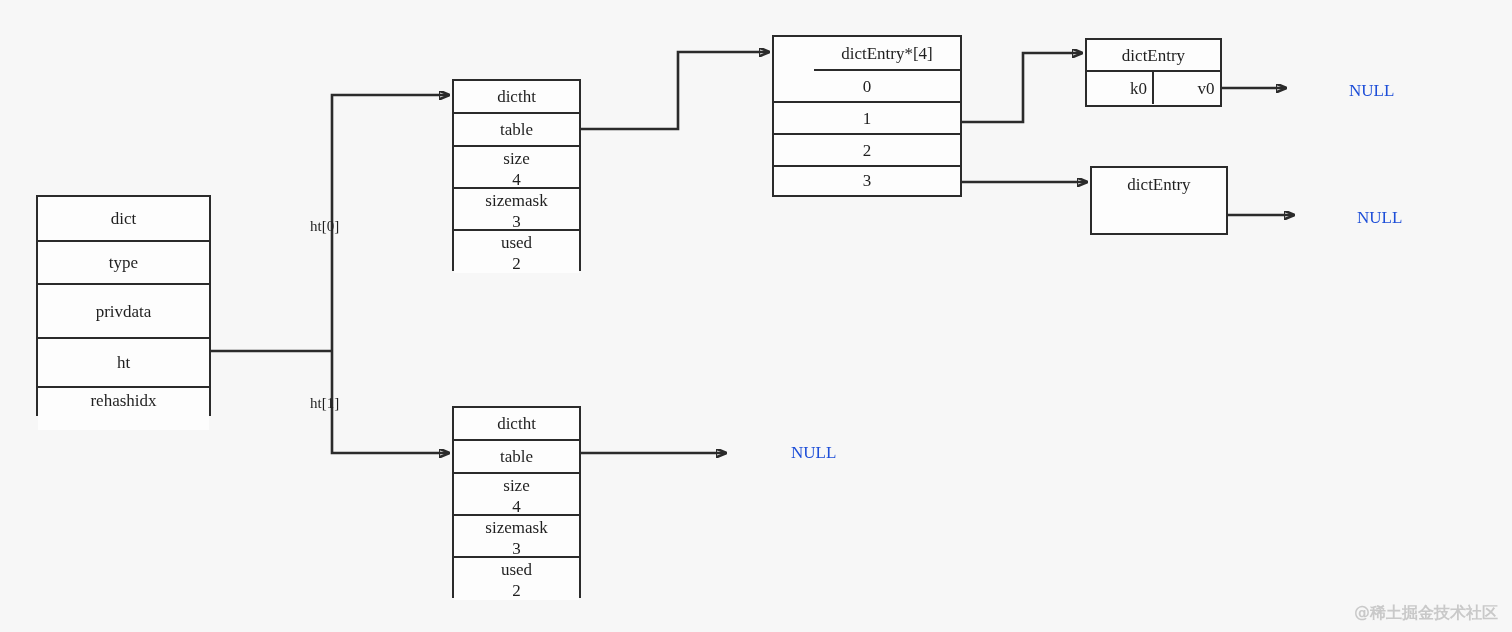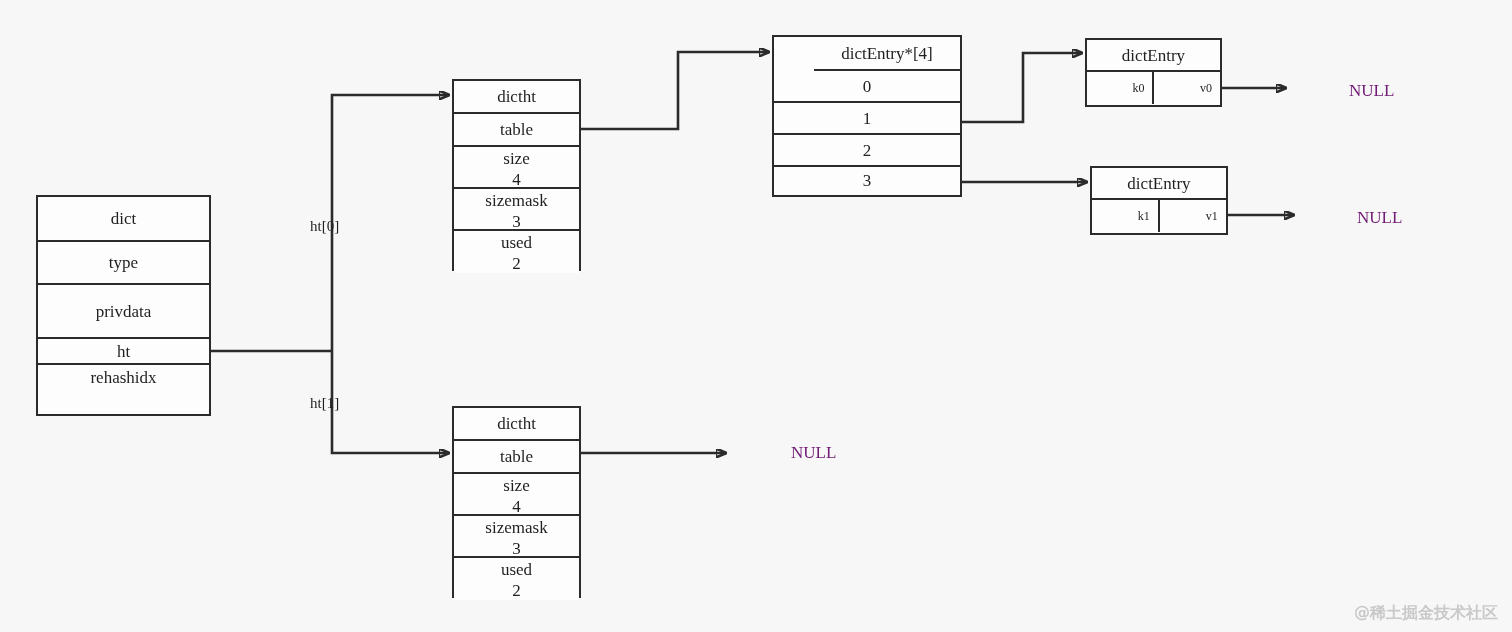--- a/index.html
+++ b/index.html
@@ -50,32 +50,32 @@
     align-items: stretch;
     justify-content: stretch;
     padding: 0;
   }
   .cell.split > .half {
     flex: 1 1 50%;
     display: flex;
     align-items: center;
     justify-content: center;
     box-sizing: border-box;
-    font-size: 12px;
+    font-size: 17px;
     color: #1f1f1f;
     margin-left: 38px;
   }
   .cell.split > .half.left {
     border-right: 2.5px solid #2b2b2b;
   }
 
   
   .freetext {
     position: absolute;
-    color: #701a75;
+    color: #1d4ed8;
     font-size: 17px;
     white-space: nowrap;
   }
   .smalllabel {
     position: absolute;
     color: #1f1f1f;
     font-size: 15px;
     white-space: nowrap;
   }
 
@@ -141,21 +141,21 @@
   <div class="box" style="left:36px; top:195px; width:175px; height:221px;">
     <div class="cell" style="height:45px; justify-content:center;">
       <span class="lbl">dict</span>
     </div>
     <div class="cell" style="height:43px; justify-content:center;">
       <span class="lbl">type</span>
     </div>
     <div class="cell" style="height:54px; justify-content:center;">
       <span class="lbl">privdata</span>
     </div>
-    <div class="cell" style="height:26px; justify-content:center;">
+    <div class="cell" style="height:49px; justify-content:center;">
       <span class="lbl">ht</span>
     </div>
     <div class="cell" style="height:42px; padding-top:4px;gap:20px;">
       <span class="lbl">rehashidx</span>
       <span class="val" style="margin-top:4px;">-1</span>
     </div>
   </div>
 
   <div class="smalllabel" style="left:310px; top:218px;">ht[0]</div>
   <div class="smalllabel" style="left:310px; top:395px;">ht[1]</div>
@@ -227,24 +227,20 @@
     <div class="cell split" style="height:32px;">
       <div class="half left">k0</div>
       <div class="half">v0</div>
     </div>
   </div>
 
   <div class="box" style="left:1090px; top:166px; width:138px; height:69px;">
     <div class="cell" style="height:32px; justify-content:center;">
       <span class="lbl">dictEntry</span>
     </div>
-    <div class="cell split" style="height:32px;">
-      <div class="half left">k1</div>
-      <div class="half">v1</div>
-    </div>
   </div>
 
   <div class="freetext" style="left:1349px; top:81px;">NULL</div>
   <div class="freetext" style="left:1357px; top:208px;">NULL</div>
   <div class="freetext" style="left:791px; top:443px;">NULL</div>
 
   <div class="watermark">@稀土掘金技术社区</div>
 
 </div>
 

